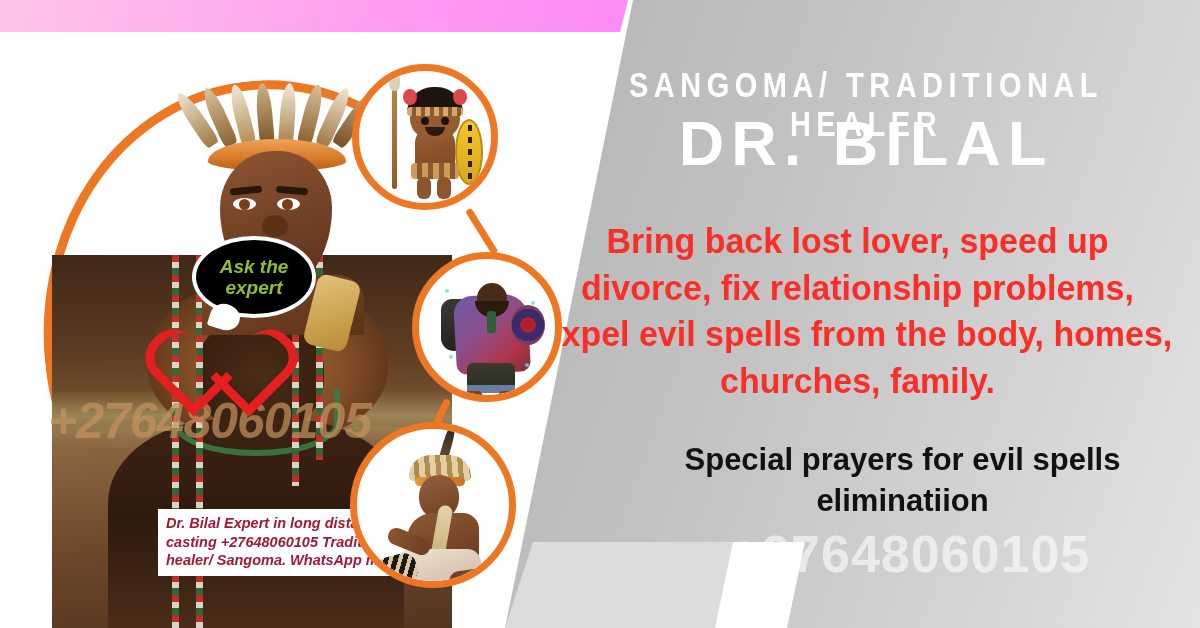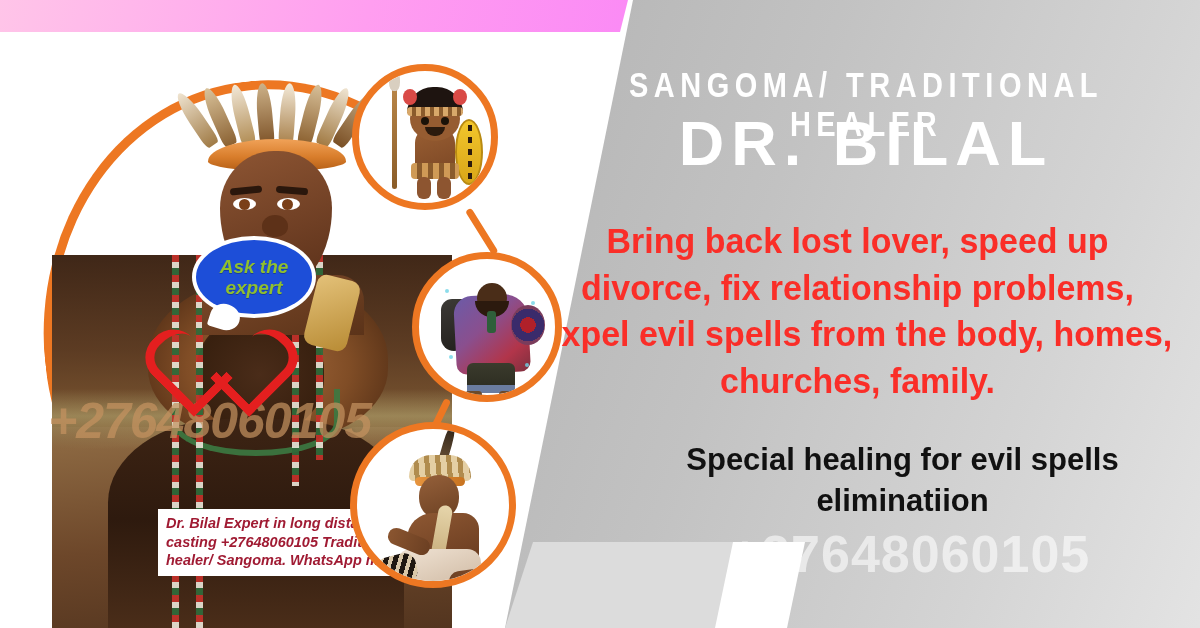--- a/index.html
+++ b/index.html
@@ -129,21 +129,21 @@
   }
   .h-sash {
     position:absolute; left:142px; top:174px; width:44px; height:72px;
     background:linear-gradient(150deg,#e4c27a,#b88b34); border-radius:10px;
     transform:rotate(14deg);
   }
 
   
   .bubble {
     position:absolute; left:196px; top:240px; width:116px; height:74px;
-    background:#1d4ed8; border-radius:50%;
+    background:#000000; border-radius:50%;
     display:flex; align-items:center; justify-content:center;
     box-shadow:0 0 0 4px #ffffff;
   }
   .bubble span {
     color:#8fbf2f; font-style:italic; font-weight:bold;
     font-size:19px; line-height:1.12; text-align:center;
     text-shadow:0 1px 0 rgba(0,0,0,.25);
   }
   .bubble::after {
     content:""; position:absolute; left:14px; bottom:-16px;
@@ -419,20 +419,20 @@
     <div class="dn-sash"></div>
     <div class="dn-wrap"></div>
     <div class="dn-furs"></div>
     <div class="dn-arm"></div>
     <div class="dn-leg"></div>
   </div>
 
   <div class="kicker">SANGOMA/ TRADITIONAL HEALER</div>
   <div class="brand">DR. BILAL</div>
   <div class="red-copy">Bring back lost lover, speed up divorce, fix relationship problems, expel evil spells from the body, homes, churches, family.</div>
-  <div class="black-copy">Special healing for  evil spells eliminatiion</div>
+  <div class="black-copy">Special prayers for  evil spells eliminatiion</div>
 
   <div class="grey-foot"></div>
   <div class="white-wedge"></div>
 
   <div class="phone-watermark">+27648060105</div>
 
 </div>
 
 </body></html>

